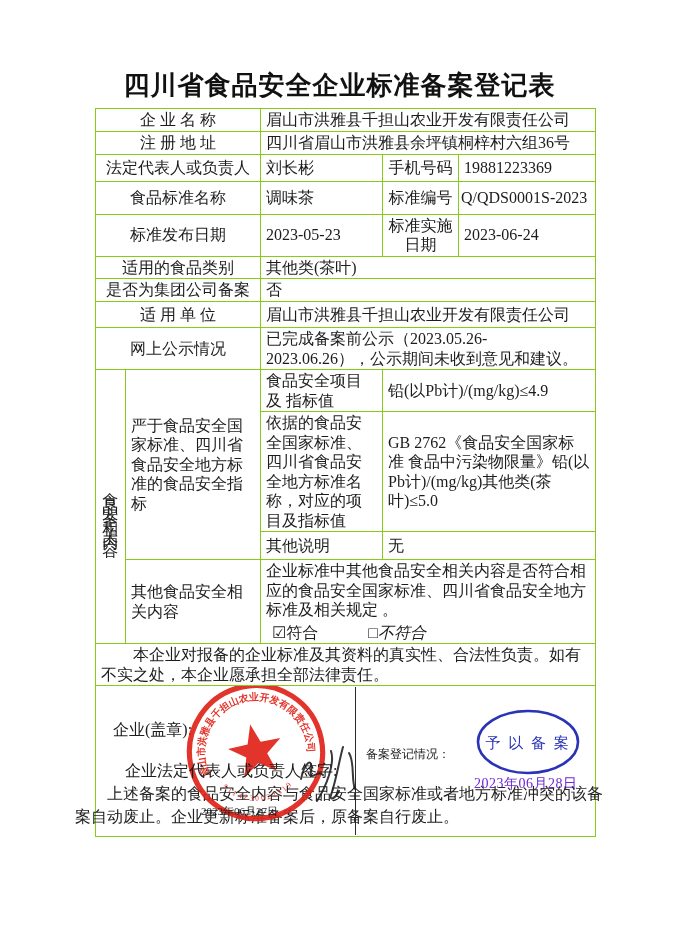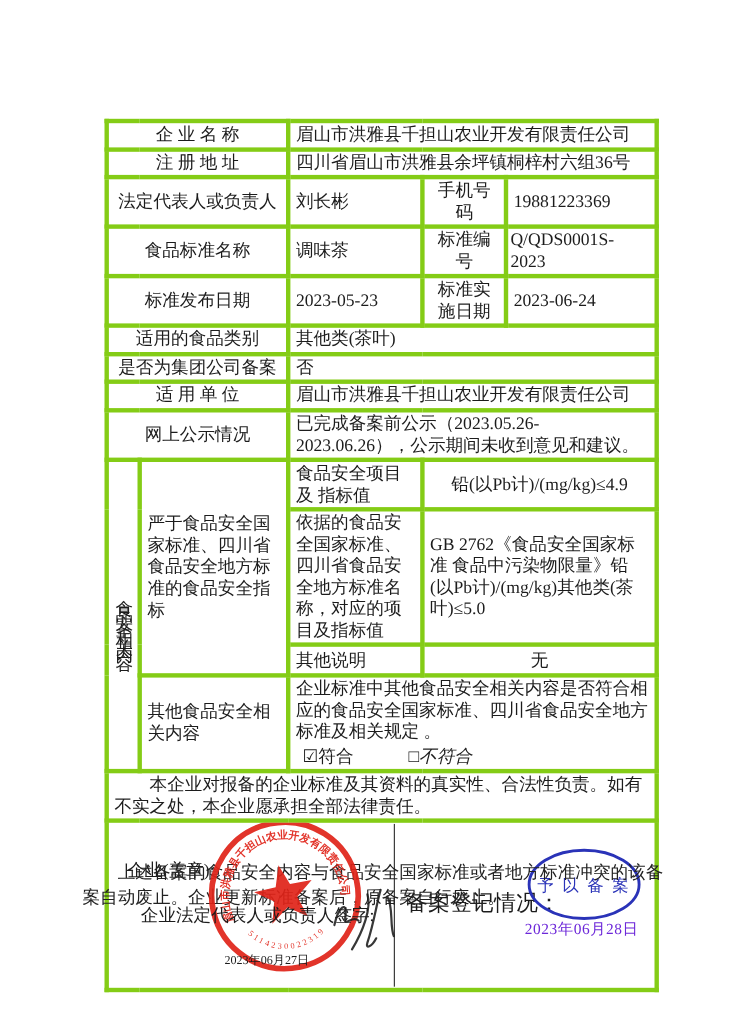--- a/index.html
+++ b/index.html
@@ -15,28 +15,28 @@
   .page-title{
     position:absolute;top:68px;left:0;width:100%;
     text-align:center;font-size:26px;font-weight:bold;
     letter-spacing:1px;color:#111;
   }
   table.form{
     position:absolute;top:108px;left:95px;
     width:500px;border-collapse:collapse;table-layout:fixed;
   }
   table.form td{
-    border:4px solid #84cc16;
+    border:1px solid #84cc16;
     font-size:16px;line-height:1.22;
     padding:1px 5px;vertical-align:middle;
     overflow:hidden;
   }
   td.lbl{text-align:center;}
   td.val{text-align:left;padding-left:8px;}
-  td.ctr{text-align:center;margin-left:47px;}
+  td.ctr{margin-left:47px;}
   tr.h22{height:22px}tr.h23{height:23px}tr.h27{height:27px}
   tr.h33{height:33px}tr.h39{height:39px}tr.h21{height:21px}
   tr.h26{height:26px}tr.h38{height:38px}tr.h92{height:92px}
   tr.h28{height:28px}tr.h75{height:75px}tr.h37{height:37px}
   tr.h148{height:148px}
   td.small{font-size:15px;line-height:1.28;}
   td.vertical-label{
     text-align:center;padding:6px 2px;
     writing-mode:vertical-rl;text-orientation:upright;
     letter-spacing:7px;font-size:15px;
@@ -48,33 +48,34 @@
   .decl-text{text-indent:2em;}
   td.stamp-cell{padding:0;}
   .stamp-wrap{display:flex;width:100%;height:148px;justify-content:space-between;}
   .stamp-left{position:relative;width:254px;height:100%;border-right:1px solid #2a2a2a;}
   .stamp-right{position:relative;flex:1;height:100%;}
   .seal-label{position:absolute;left:12px;top:33px;font-size:16px;}
   .sign-label{position:absolute;left:24px;top:74px;font-size:16px;white-space:nowrap;z-index:3;}
   .sign-date{position:absolute;left:100px;top:118px;font-size:11px;z-index:3;}
   .company-seal{position:absolute;left:80px;top:-10px;z-index:2;opacity:0.92;transform:rotate(-12deg);}
   .signature{position:absolute;left:196px;top:52px;z-index:4;}
-  .reg-label{position:absolute;left:10px;top:60px;font-size:20px;}
+  .reg-label{position:absolute;left:10px;top:60px;font-size:12px;}
   .approval-stamp{position:absolute;left:118px;top:20px;}
   .approval-date{position:absolute;left:118px;top:88px;font-size:14px;color:#6d28d9;letter-spacing:.5px;}
   .footer-note{
     position:absolute;top:783px;left:75px;width:535px;
     font-size:16px;line-height:1.42;text-indent:2em;color:#222;
   }
 </style>
 </head>
 <body>
 
 <div class="page">
 
+  <div class="page-title">四川省食品安全企业标准备案登记表</div>
 
   <table class="form">
     <colgroup>
       <col style="width:30px">
         <col style="width:135px">
         <col style="width:122px">
       <col style="width:76px">
         <col style="width:137px">
     </colgroup>
     <tbody>

